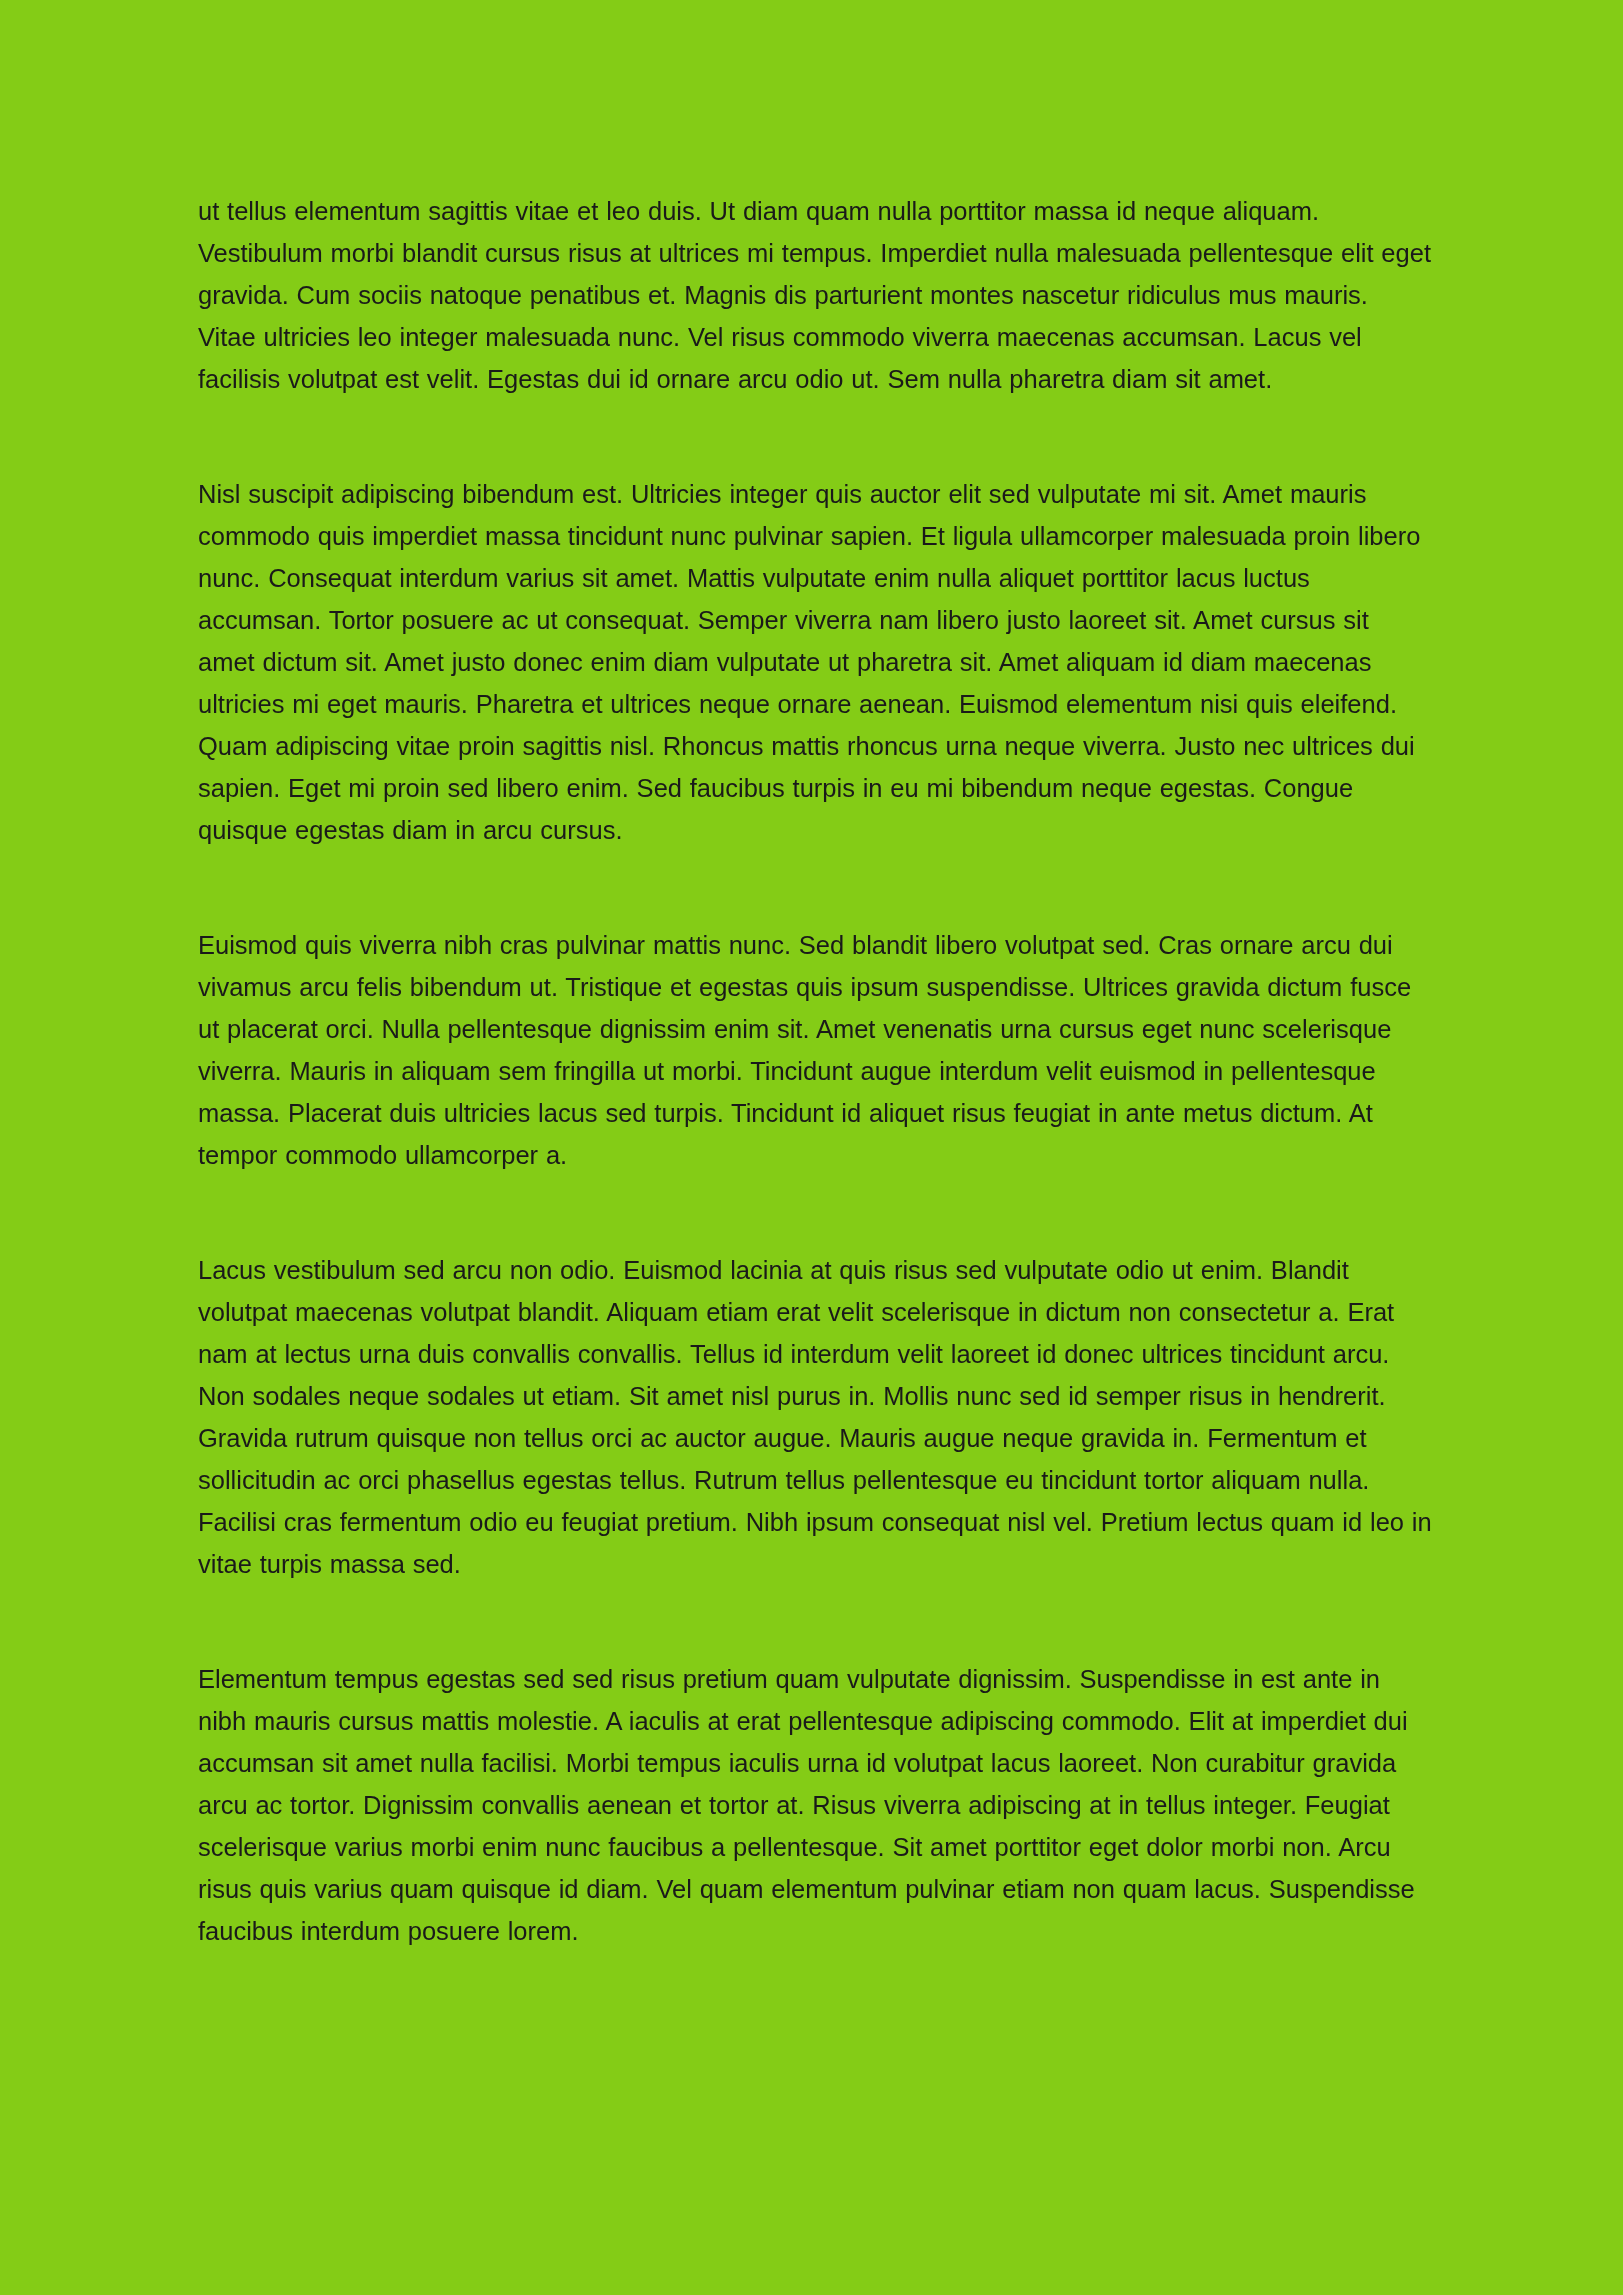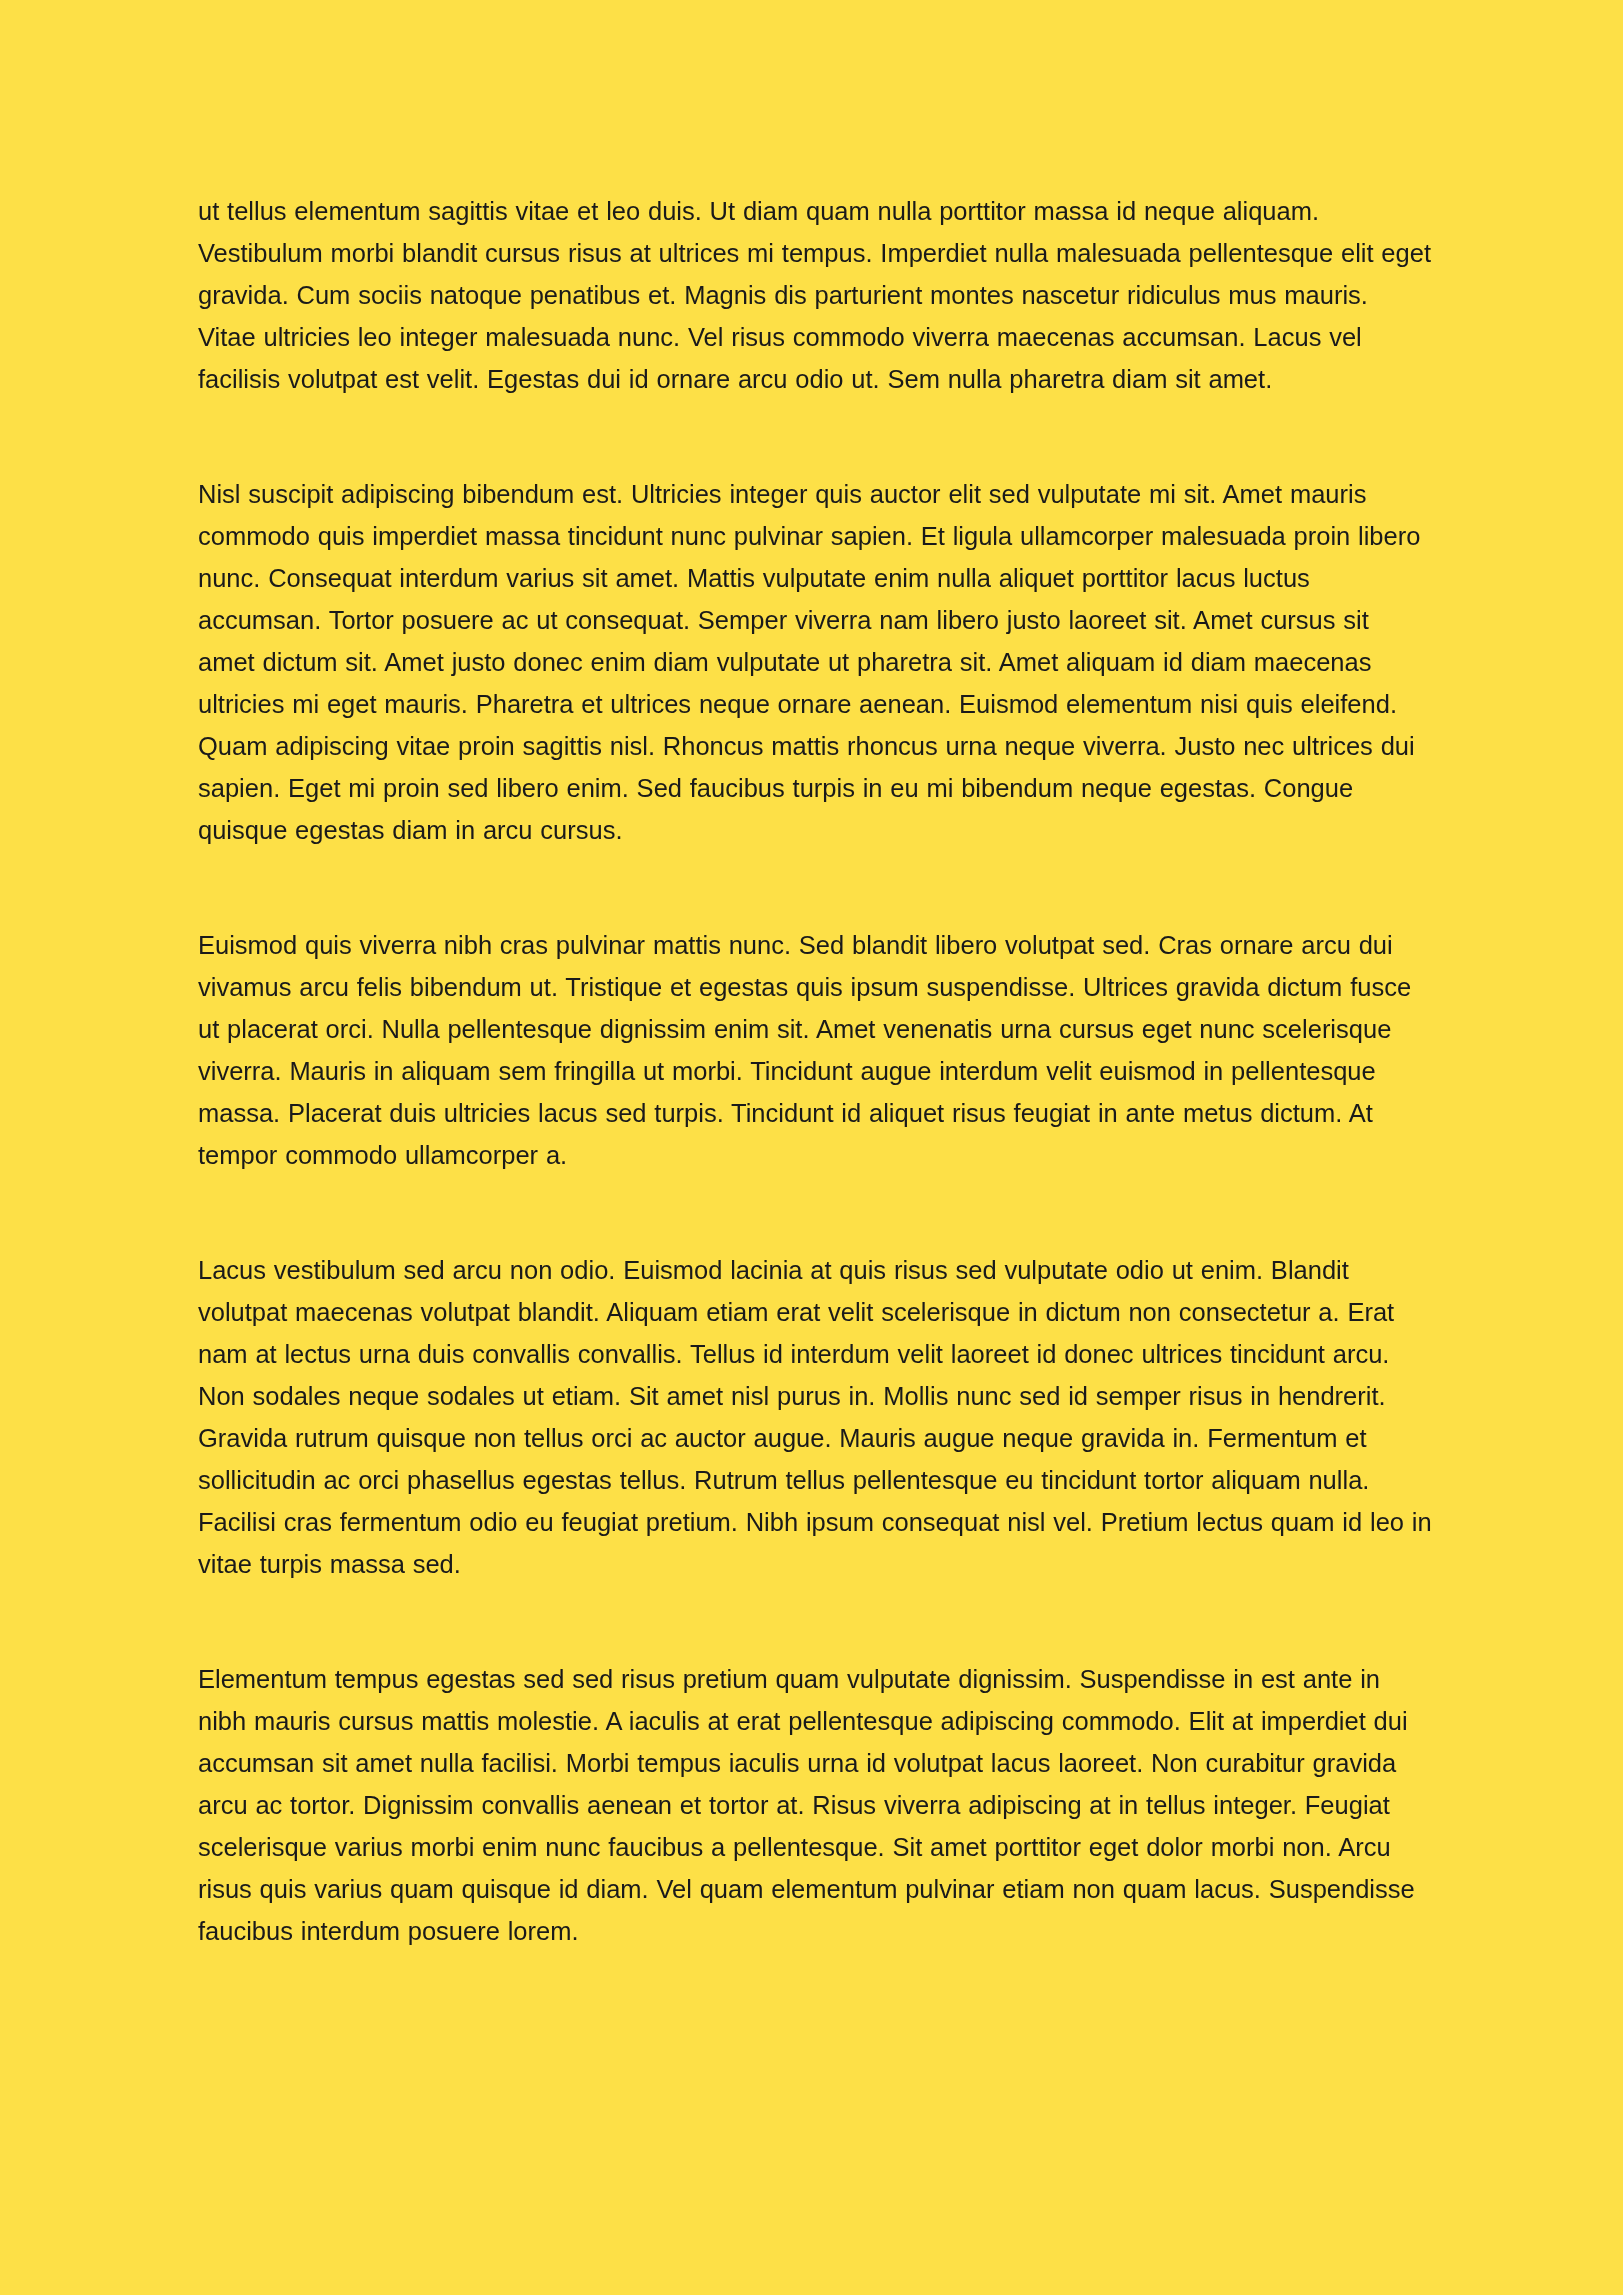--- a/index.html
+++ b/index.html
@@ -12,21 +12,21 @@
     height: 2295px;
     position: relative;
     overflow: hidden;
   }
   .page {
     position: absolute;
     left: 0;
     top: 0;
     width: 1623px;
     height: 2295px;
-    background: #fde047;
+    background: #84cc16;
     box-sizing: border-box;
     padding: 190px 190px 0 198px;
   }
   .page p {
     margin: 0 0 73px 0;
     font-family: "Liberation Sans", sans-serif;
     font-size: 25.5px;
     line-height: 42px;
     color: #1a1a1a;
     text-align: left;

